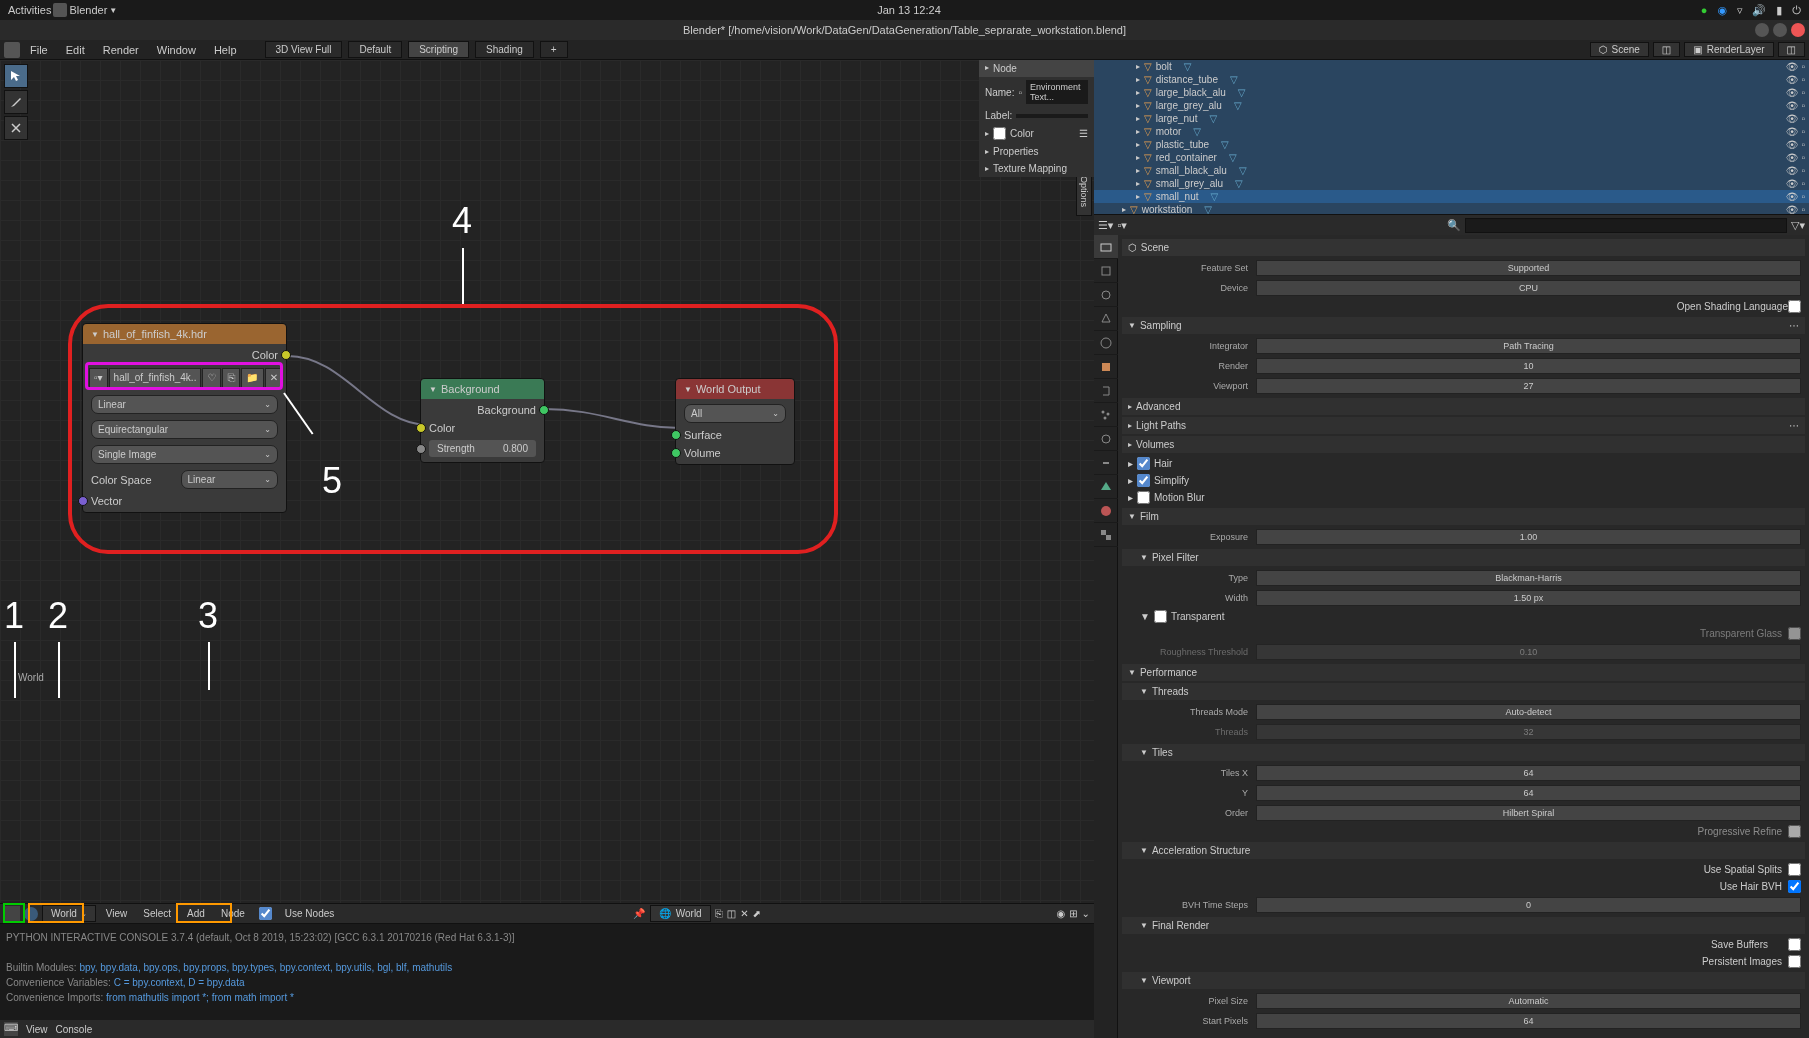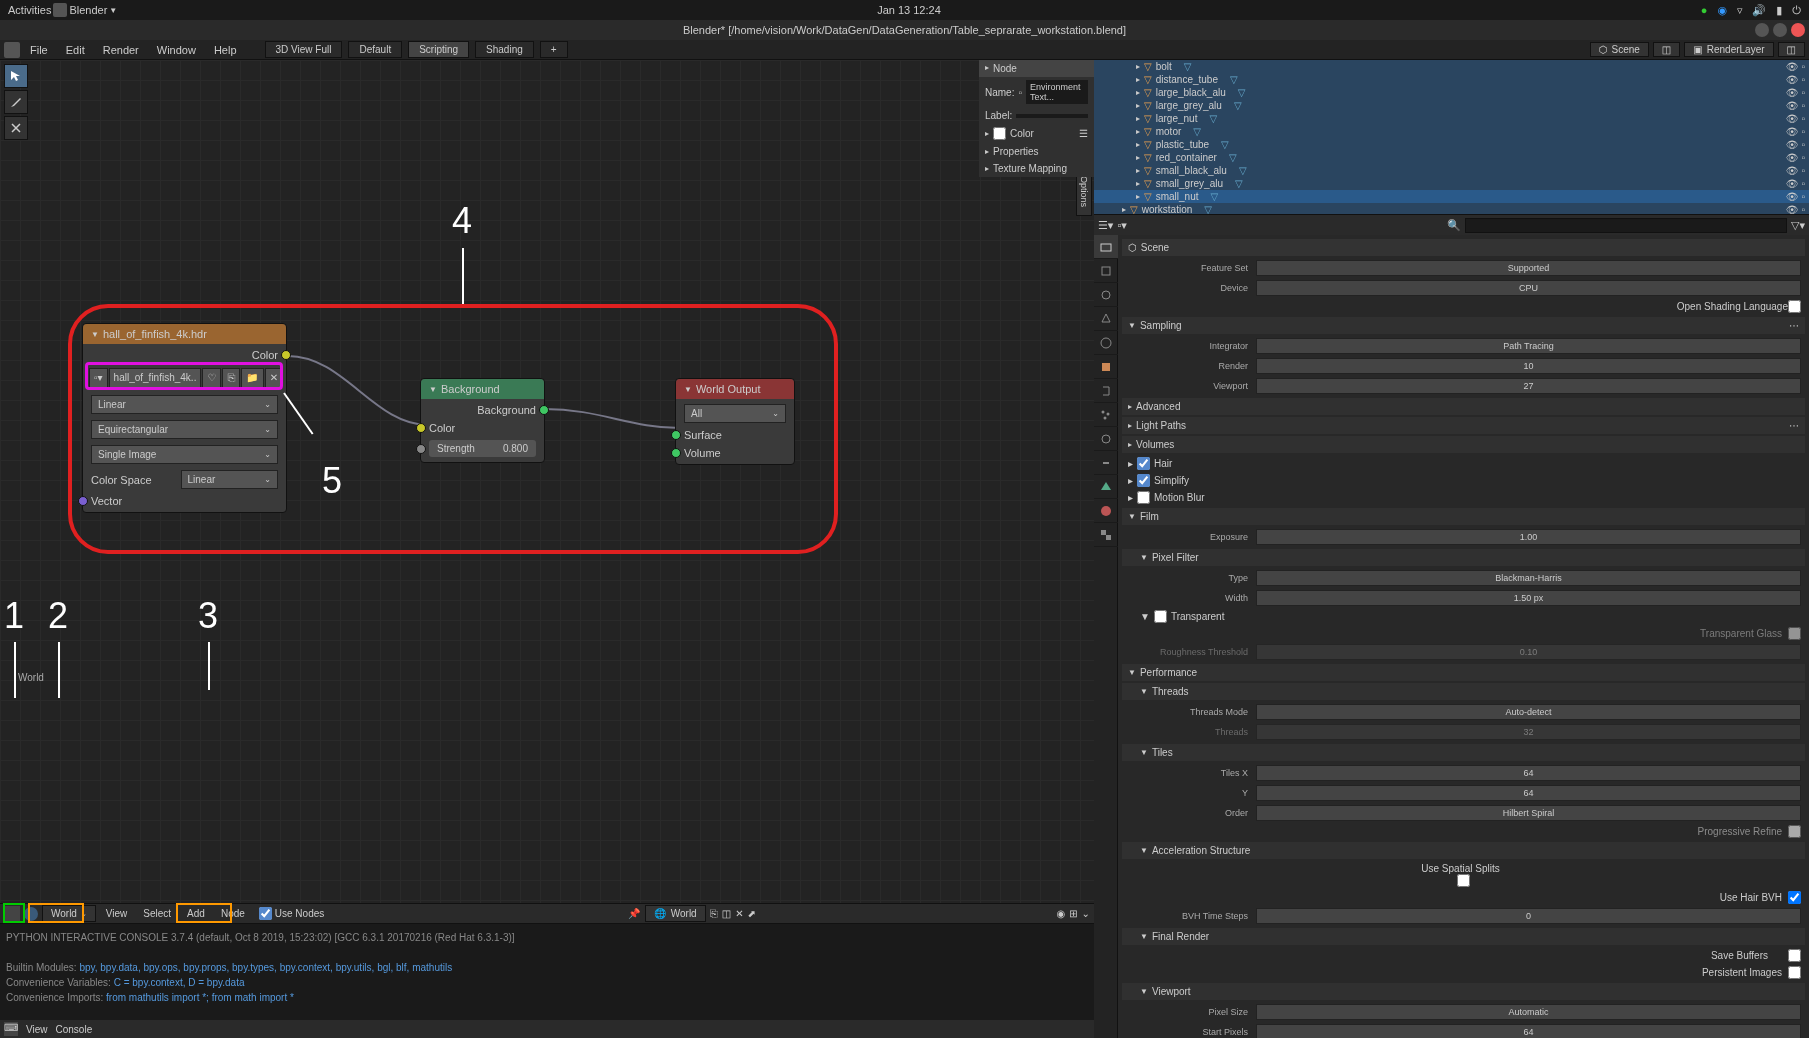--- a/index.html
+++ b/index.html
@@ -53,34 +53,34 @@
 .node-body { padding: 2px 0; }
 .node-row { padding: 3px 8px; display: flex; align-items: center; position: relative; }
 .node-row.right { justify-content: flex-end; }
 .socket { width: 10px; height: 10px; border-radius: 50%; position: absolute; top: 50%; transform: translateY(-50%); border: 1px solid #111; }
 .socket.out { right: -5px; }
 .socket.in { left: -5px; }
 .sock-yellow { background: #c7c729; }
 .sock-green { background: #3fc763; }
 .sock-gray { background: #888; }
 .sock-purple { background: #7a5fd0; }
-.node-field { background: #545454; border: 1px solid #222; border-radius: 0; padding: 3px 6px; flex: 1; display: flex; align-items: center; justify-content: space-between; font-size: 10px; }
+.node-field { background: #545454; border: 1px solid #222; border-radius: 7px; padding: 3px 6px; flex: 1; display: flex; align-items: center; justify-content: space-between; font-size: 10px; }
 .node-field .chev { font-size: 8px; }
 .node-btn-grp { display: flex; gap: 1px; flex: 1; }
 .node-btn-grp > div { background: #545454; padding: 3px 4px; border: 1px solid #222; font-size: 10px; }
 .node-val { background: #545454; border-radius: 3px; padding: 3px 8px; display: flex; justify-content: space-between; flex: 1; font-size: 10px; }
 
 
 .node-link { position: absolute; z-index: 55; pointer-events: none; }
 
 
 .ne-header { height: 20px; background: #2a2a2a; display: flex; align-items: center; padding: 0 4px; gap: 4px; font-size: 10px; border-top: 1px solid #111; }
 .ne-item { padding: 2px 6px; }
 .ne-dd { background: #333; padding: 2px 8px; border: 1px solid #111; display: flex; gap: 4px; align-items: center; }
-.ne-check { display: flex; align-items: center; gap: 3px; padding: 2px 4px; }
+.ne-check { display: flex; align-items: center; gap: 13px; padding: 2px 4px; }
 .ne-check input { accent-color: #5588cc; }
 .world-label { position: absolute; left: 18px; top: 612px; font-size: 10px; color: #aaa; }
 
 
 .console-area { height: 115px; background: #1a1a1a; display: flex; flex-direction: column; border-top: 1px solid #111; }
 .console-text { flex: 1; padding: 6px; font-family: monospace; font-size: 10px; color: #888; line-height: 1.5; overflow: hidden; }
 .console-text .blue { color: #5599dd; }
 .console-header { height: 18px; background: #2a2a2a; display: flex; align-items: center; padding: 0 4px; gap: 8px; font-size: 10px; }
 
 
@@ -744,21 +744,21 @@
             <div class="prop-val">Hilbert Spiral</div>
           </div>
         <div class="prop-row" style="justify-content:flex-end;opacity:0.6;">
             <span style="margin-right:6px;">Progressive Refine</span>
             <input type="checkbox" style="">
           </div>
         <div class="prop-section" style="padding-left:18px;">
             <span class="tri">▼</span>
             <span>Acceleration Structure</span>
           </div>
-        <div class="prop-row" style="justify-content:flex-end;flex-direction:column;">
+        <div class="prop-row" style="justify-content:flex-end;">
             <span style="margin-right:6px;">Use Spatial Splits</span>
             <input type="checkbox" style="">
           </div>
         <div class="prop-row" style="justify-content:flex-end;">
             <span style="margin-right:6px;">Use Hair BVH</span>
             <input type="checkbox" checked="" style="">
           </div>
         <div class="prop-row">
             <div class="prop-label">BVH Time Steps</div>
             <div class="prop-val">0</div>

